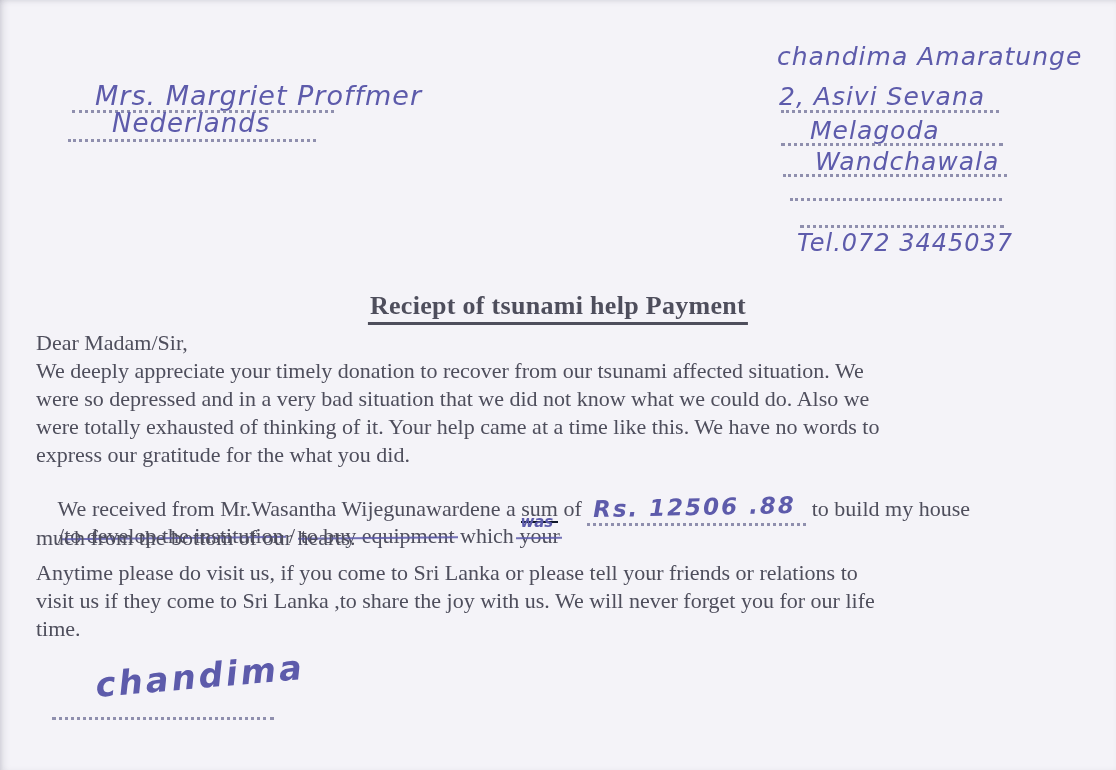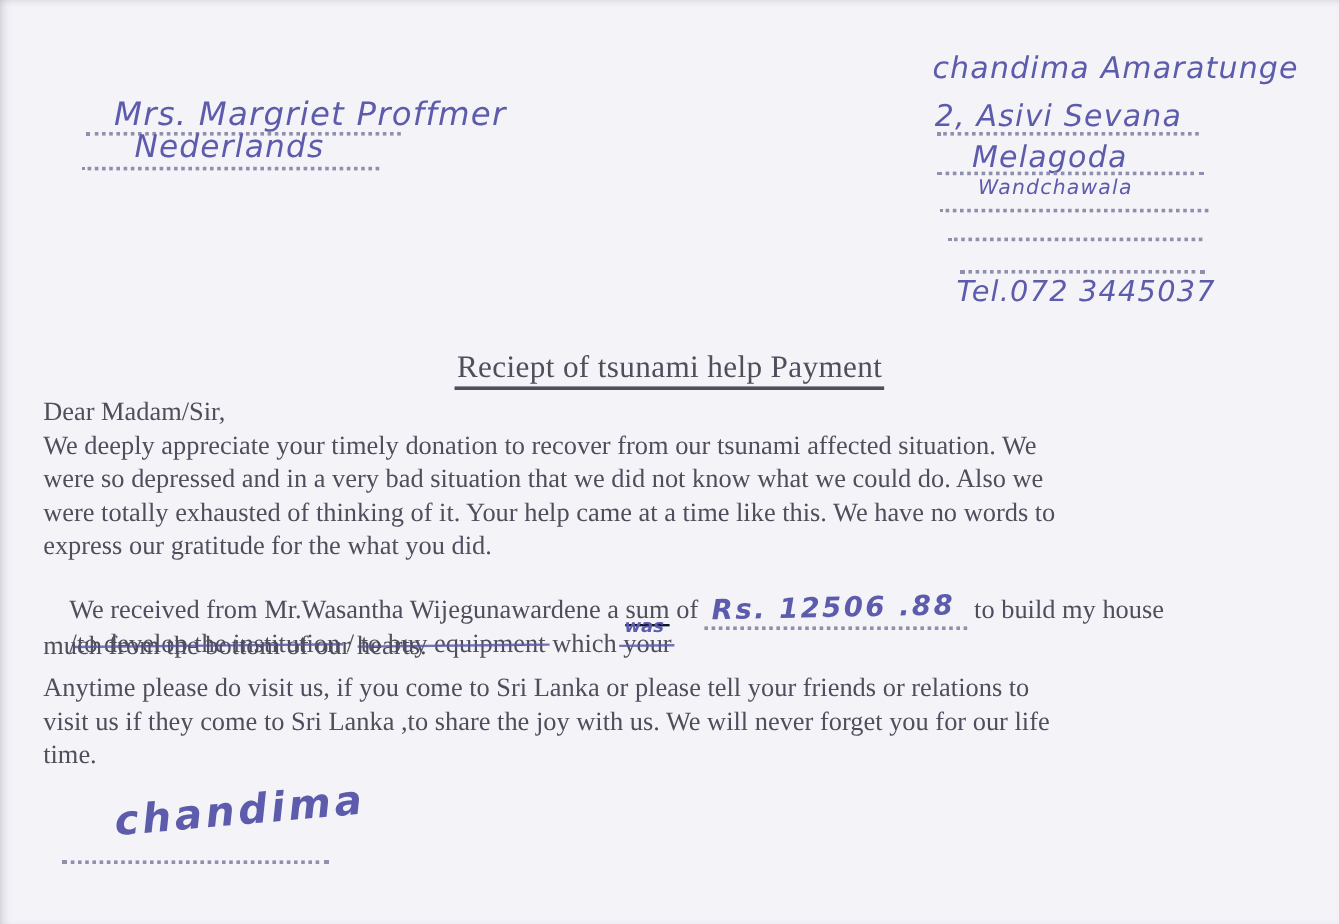--- a/index.html
+++ b/index.html
@@ -20,21 +20,21 @@
     letter-spacing:1px;
     white-space:pre;
   }
   .dots{
     position:absolute;height:0;
     border-bottom:3px dotted #8f8fae;
   }
   .abs{position:absolute;}
   .title{
     position:absolute;top:291px;left:50%;transform:translateX(-50%);
-    font-size:26px;font-weight:normal;letter-spacing:.3px;
+    font-size:26px;font-weight:bold;letter-spacing:.3px;
     border-bottom:3px solid #4e4e5c;padding:0 2px 1px 2px;
     white-space:pre;
   }
   .line{
     position:absolute;left:36px;
     font-size:22px;line-height:26px;white-space:pre;
   }
   .sum-underline{border-bottom:2px solid #0f172a;}
   .amount-wrap{
     display:inline-block;position:relative;top:-1px;
@@ -72,21 +72,21 @@
     <div class="abs hw" style="left:112px;top:108px;font-size:26px;">Nederlands</div>
     <div class="dots" style="left:68px;top:139px;width:248px;"></div>
   </div>
 
   <div>
     <div class="abs hw" style="left:777px;top:42px;font-size:25px;">chandima Amaratunge</div>
     <div class="abs hw" style="left:779px;top:82px;font-size:25px;text-align:right;">2, Asivi Sevana</div>
     <div class="dots" style="left:781px;top:110px;width:218px;"></div>
     <div class="abs hw" style="left:810px;top:116px;font-size:25px;">Melagoda</div>
     <div class="dots" style="left:781px;top:143px;width:222px;"></div>
-    <div class="abs hw" style="left:815px;top:147px;font-size:17px;">Wandchawala</div>
+    <div class="abs hw" style="left:815px;top:147px;font-size:25px;">Wandchawala</div>
     <div class="dots" style="left:783px;top:174px;width:224px;"></div>
     <div class="dots" style="left:790px;top:198px;width:212px;"></div>
     <div class="dots" style="left:800px;top:225px;width:204px;"></div>
     <div class="abs hw" style="left:797px;top:229px;font-size:24px;">Tel.072 3445037</div>
   </div>
 
   <div class="title">Reciept of tsunami help Payment</div>
 
   <div class="line" style="top:330px;">Dear Madam/Sir,</div>
 

